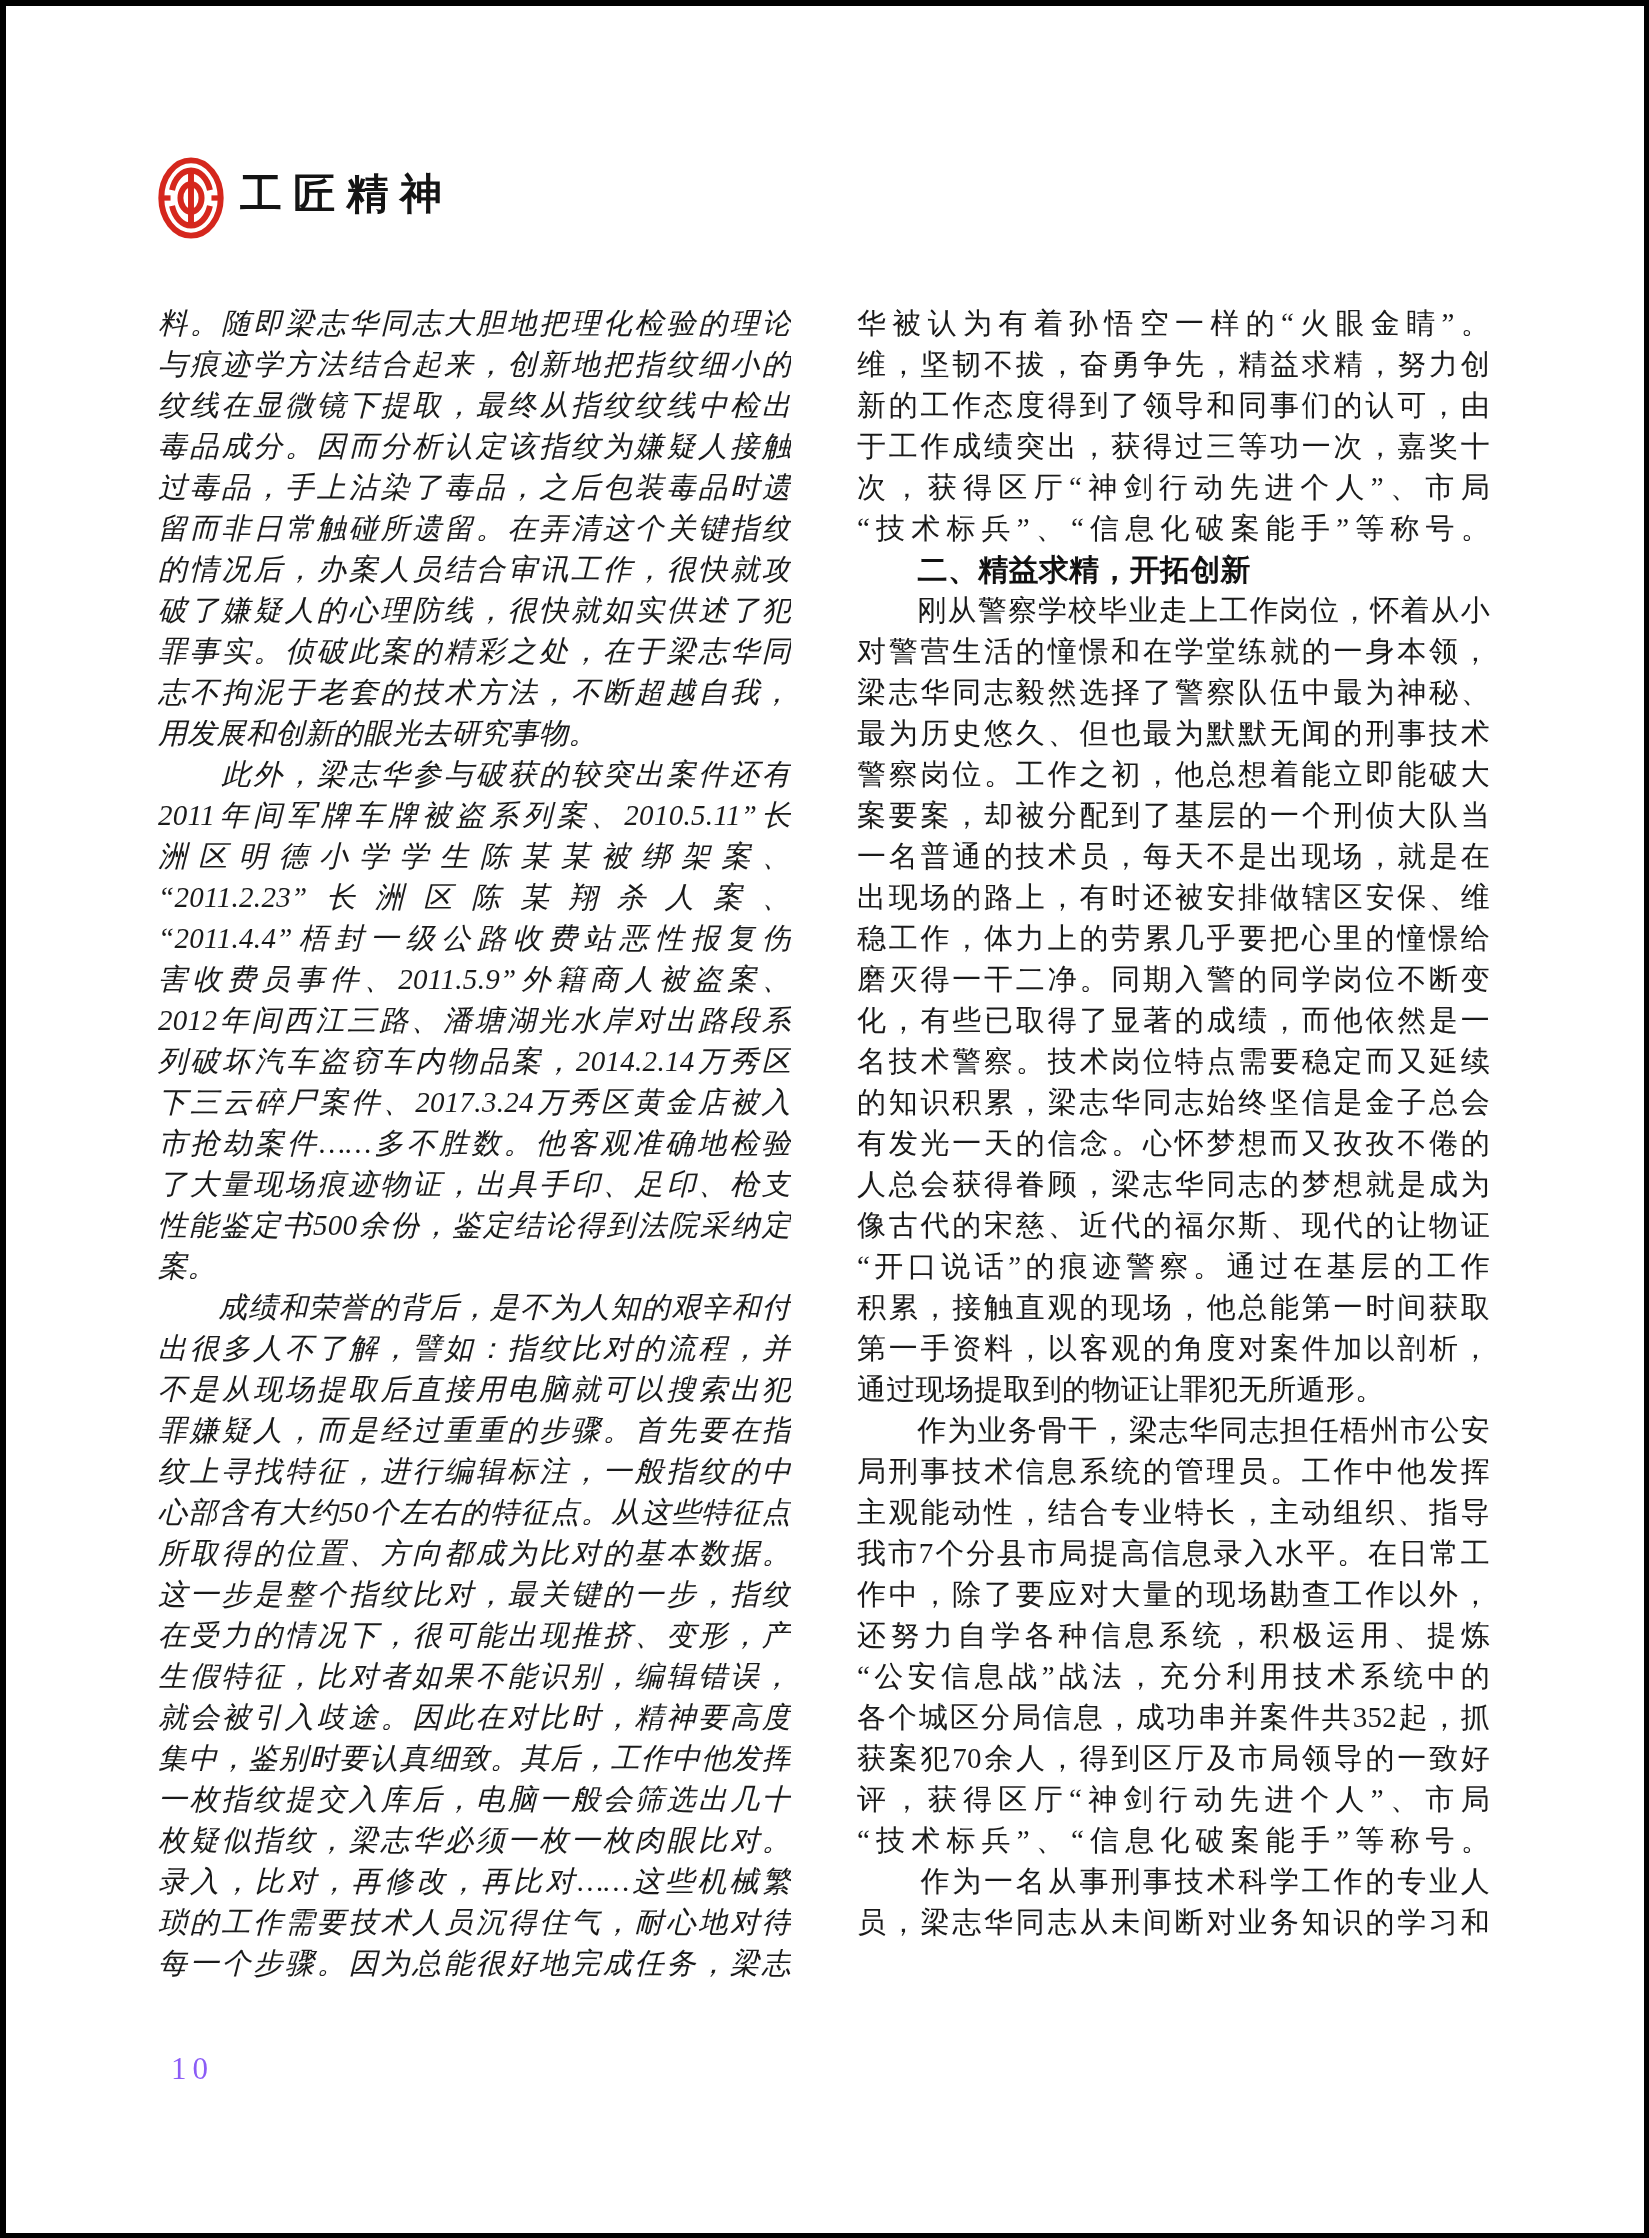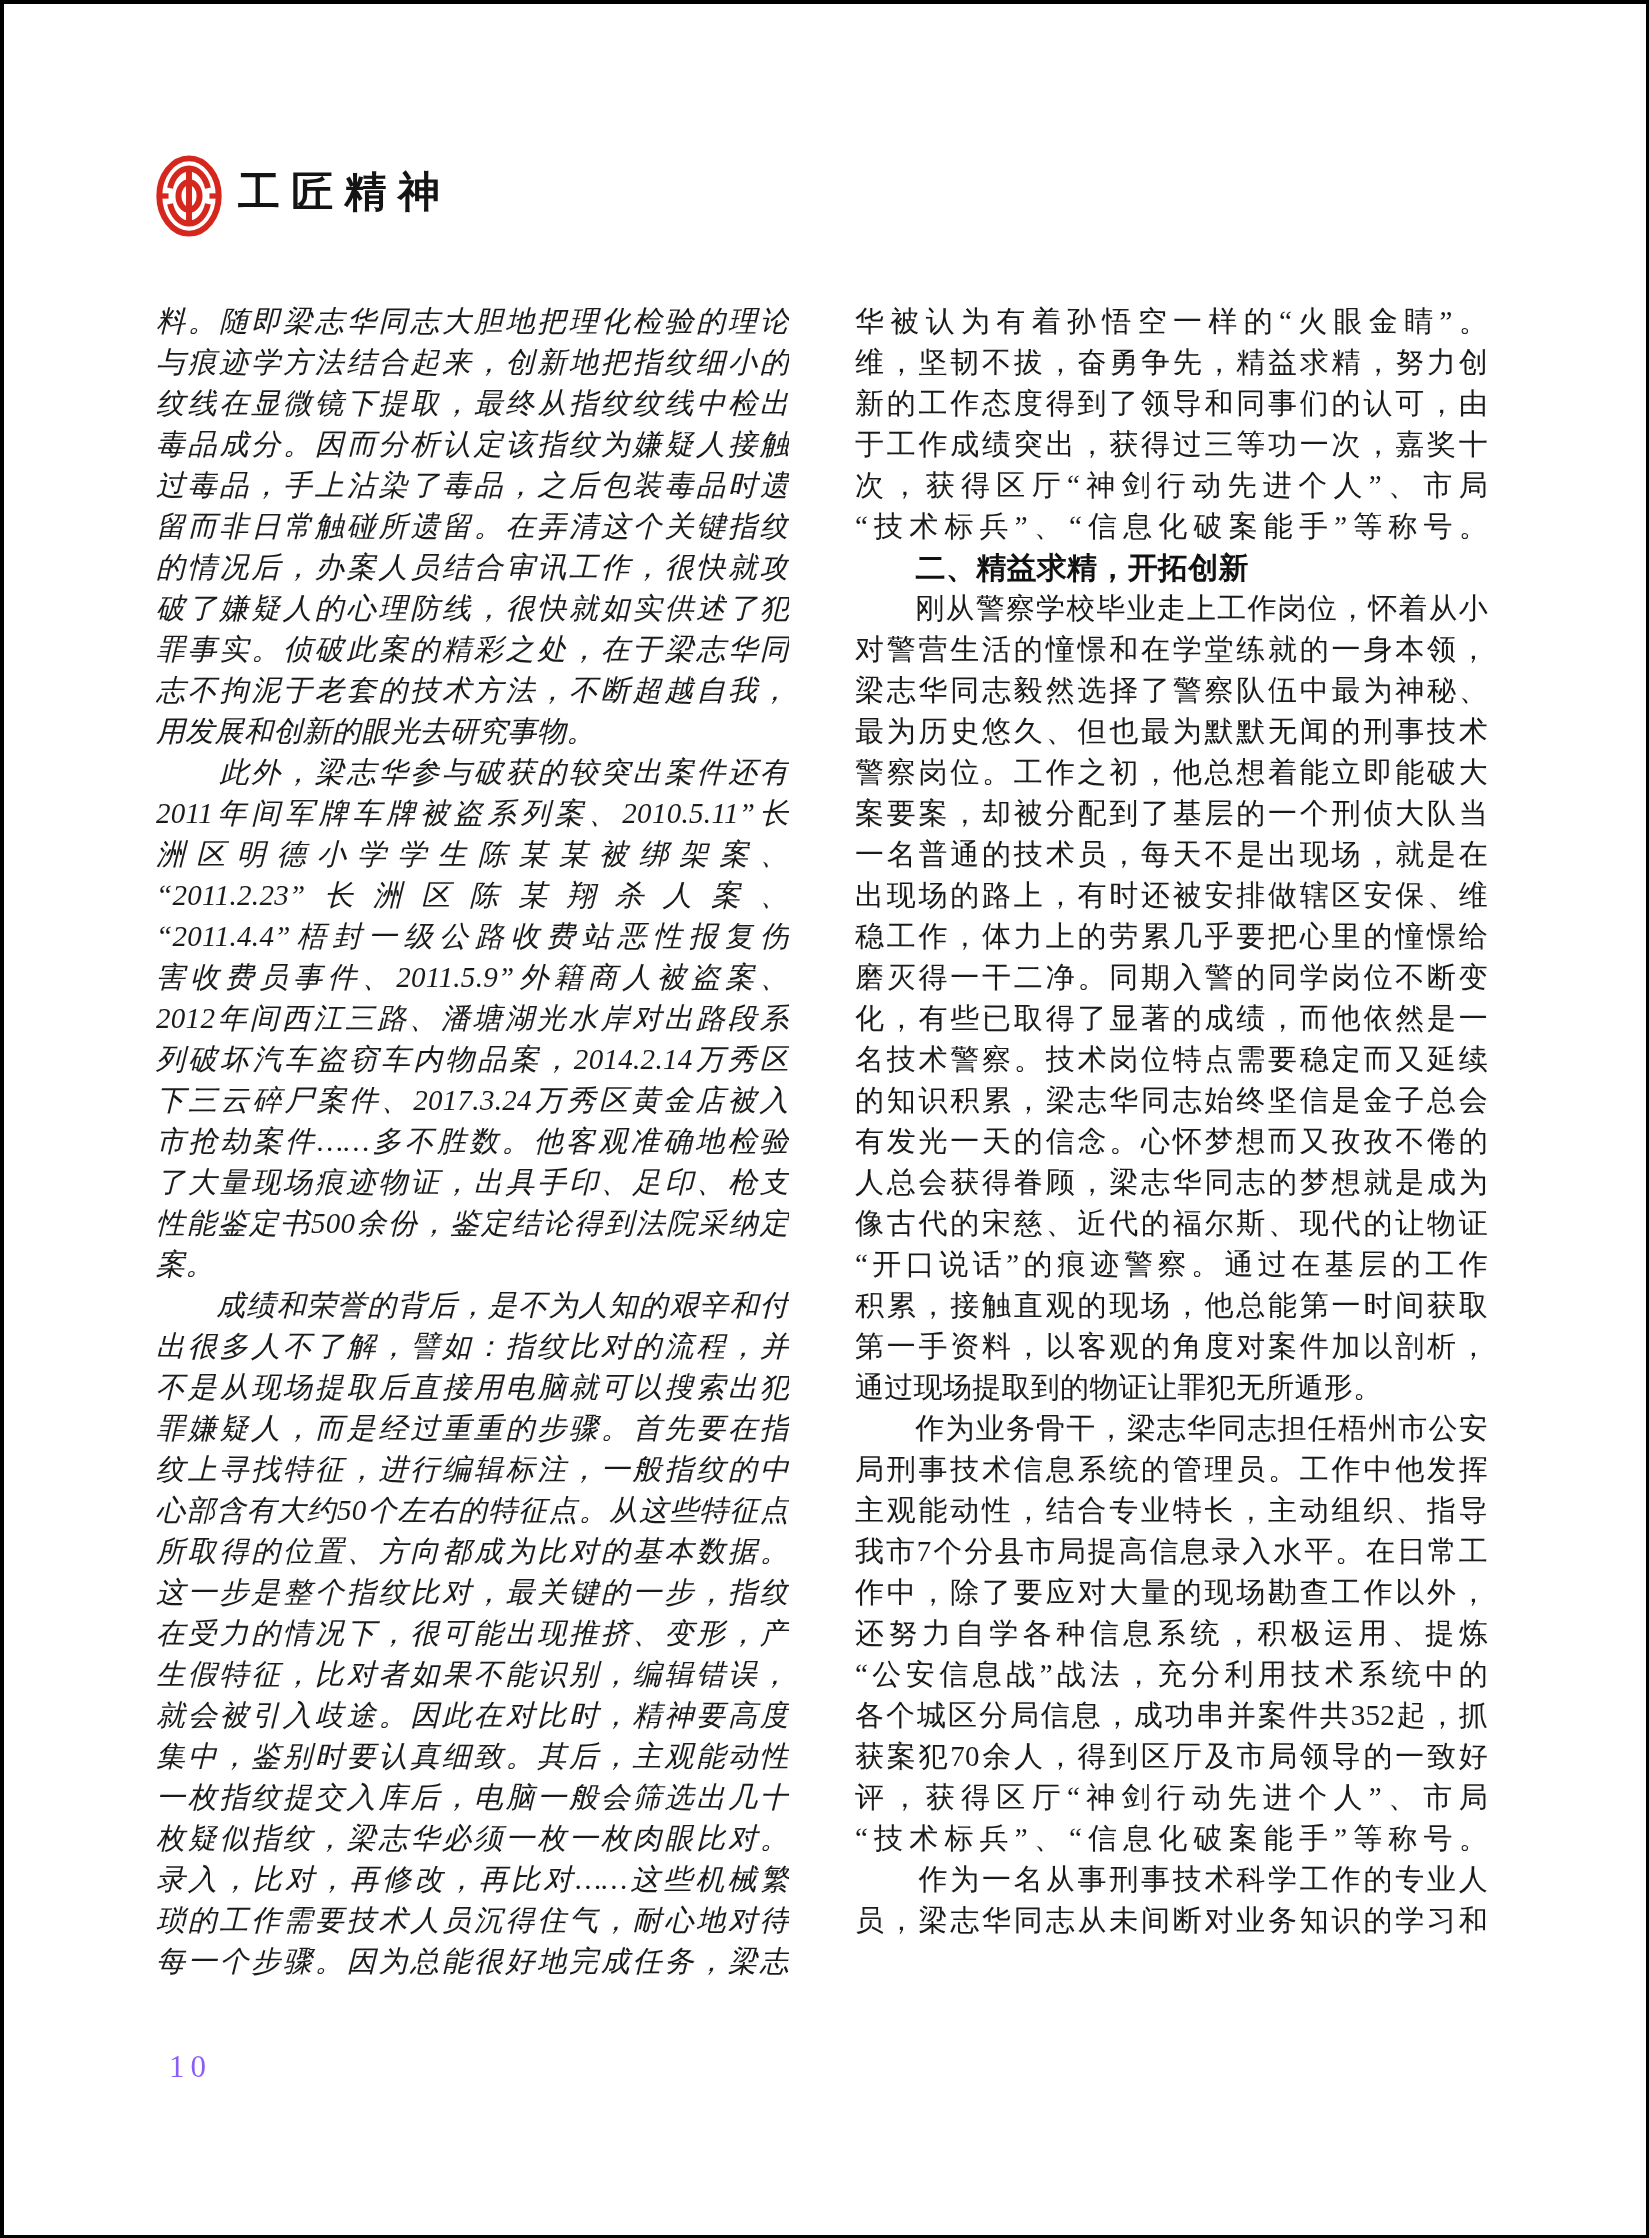--- a/index.html
+++ b/index.html
@@ -6,21 +6,21 @@
     margin: 0;
     padding: 0;
     background: #ffffff;
   }
   .page {
     position: relative;
     width: 1650px;
     height: 2239px;
     box-sizing: border-box;
     background: #ffffff;
-    border: 4px solid #000000;
+    border: 6px solid #000000;
     overflow: hidden;
     color: #1a1a1a;
     font-family: "Liberation Serif", "DejaVu Serif", serif;
   }
   .masthead { position: absolute; left: 0; top: 0; width: 100%; height: 266px; }
   .logo {
     position: absolute;
     left: 152px;
     top: 150px;
     width: 66px;
@@ -130,21 +130,21 @@
         <div class="line">出很多人不了解，譬如：指纹比对的流程，并</div>
         <div class="line">不是从现场提取后直接用电脑就可以搜索出犯</div>
         <div class="line">罪嫌疑人，而是经过重重的步骤。首先要在指</div>
         <div class="line">纹上寻找特征，进行编辑标注，一般指纹的中</div>
         <div class="line">心部含有大约50个左右的特征点。从这些特征点</div>
         <div class="line">所取得的位置、方向都成为比对的基本数据。</div>
         <div class="line">这一步是整个指纹比对，最关键的一步，指纹</div>
         <div class="line">在受力的情况下，很可能出现推挤、变形，产</div>
         <div class="line">生假特征，比对者如果不能识别，编辑错误，</div>
         <div class="line">就会被引入歧途。因此在对比时，精神要高度</div>
-        <div class="line">集中，鉴别时要认真细致。其后，主观能动性</div>
+        <div class="line">集中，鉴别时要认真细致。其后，工作中他发挥</div>
         <div class="line">一枚指纹提交入库后，电脑一般会筛选出几十</div>
         <div class="line">枚疑似指纹，梁志华必须一枚一枚肉眼比对。</div>
         <div class="line">录入，比对，再修改，再比对……这些机械繁</div>
         <div class="line">琐的工作需要技术人员沉得住气，耐心地对待</div>
         <div class="line">每一个步骤。因为总能很好地完成任务，梁志</div>
       </section>
     <section class="col col-right">
         <div class="line">华被认为有着孙悟空一样的“火眼金睛”。</div>
         <div class="line">维，坚韧不拔，奋勇争先，精益求精，努力创</div>
         <div class="line">新的工作态度得到了领导和同事们的认可，由</div>

